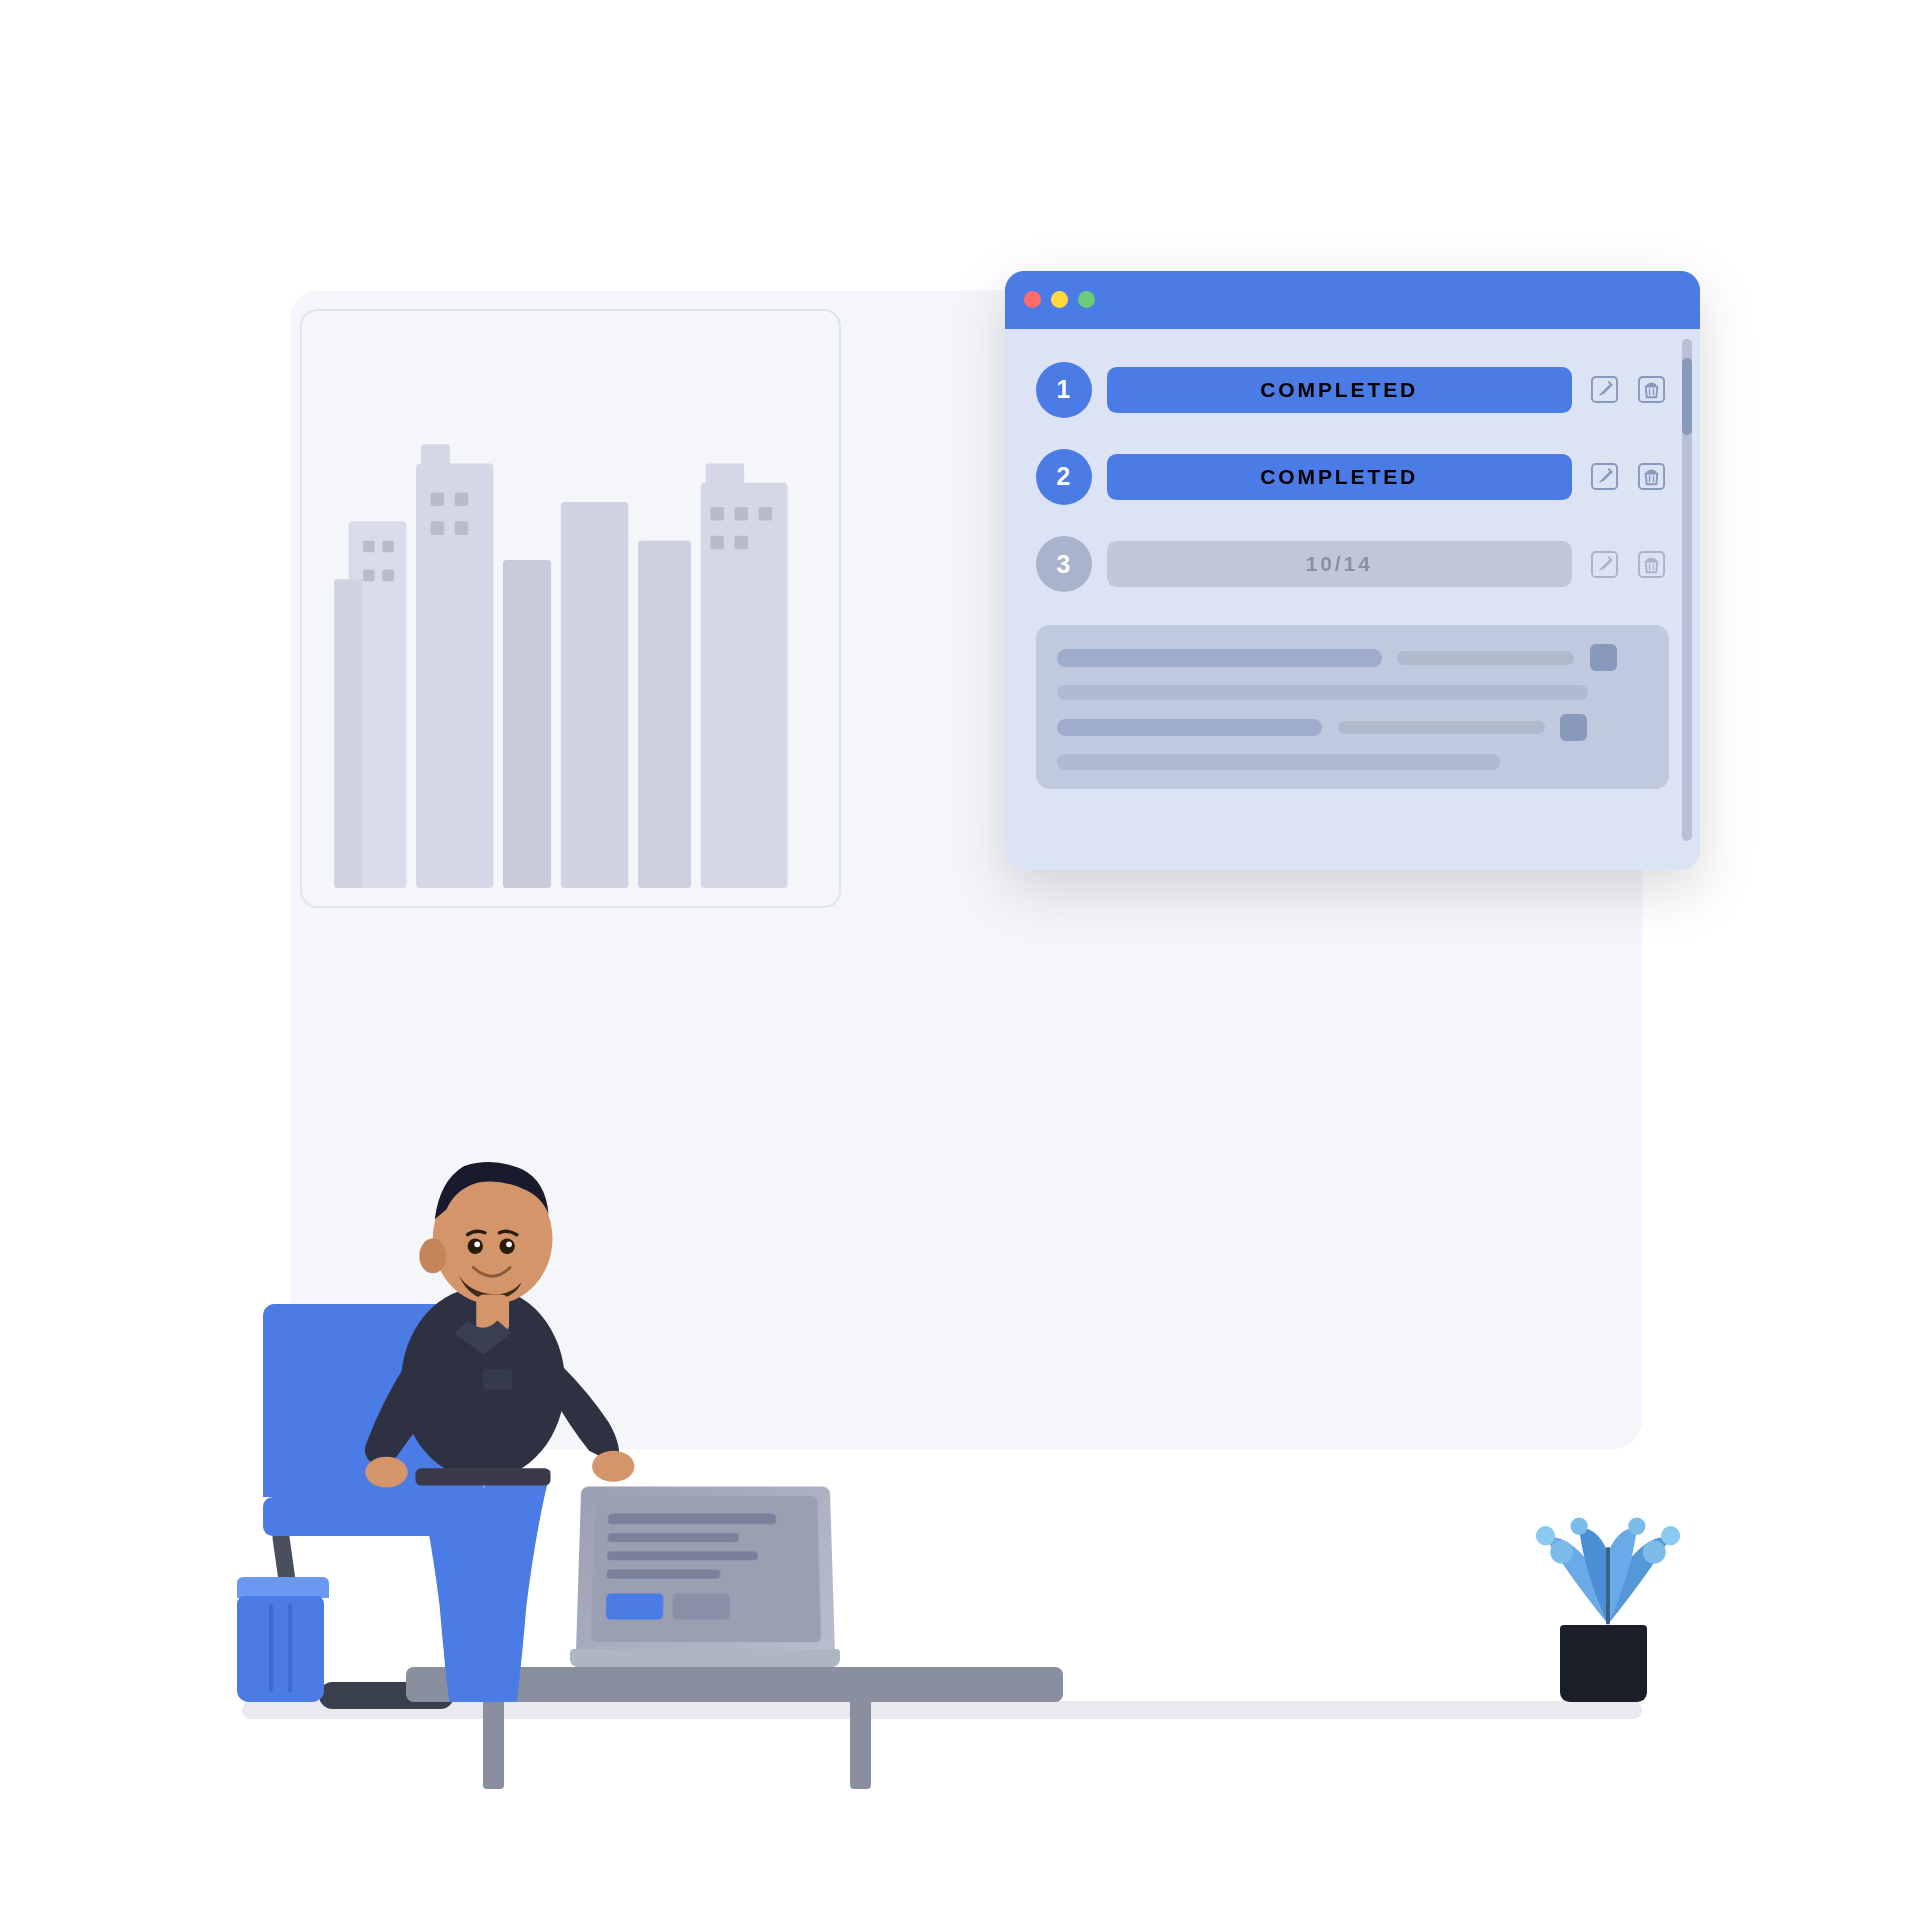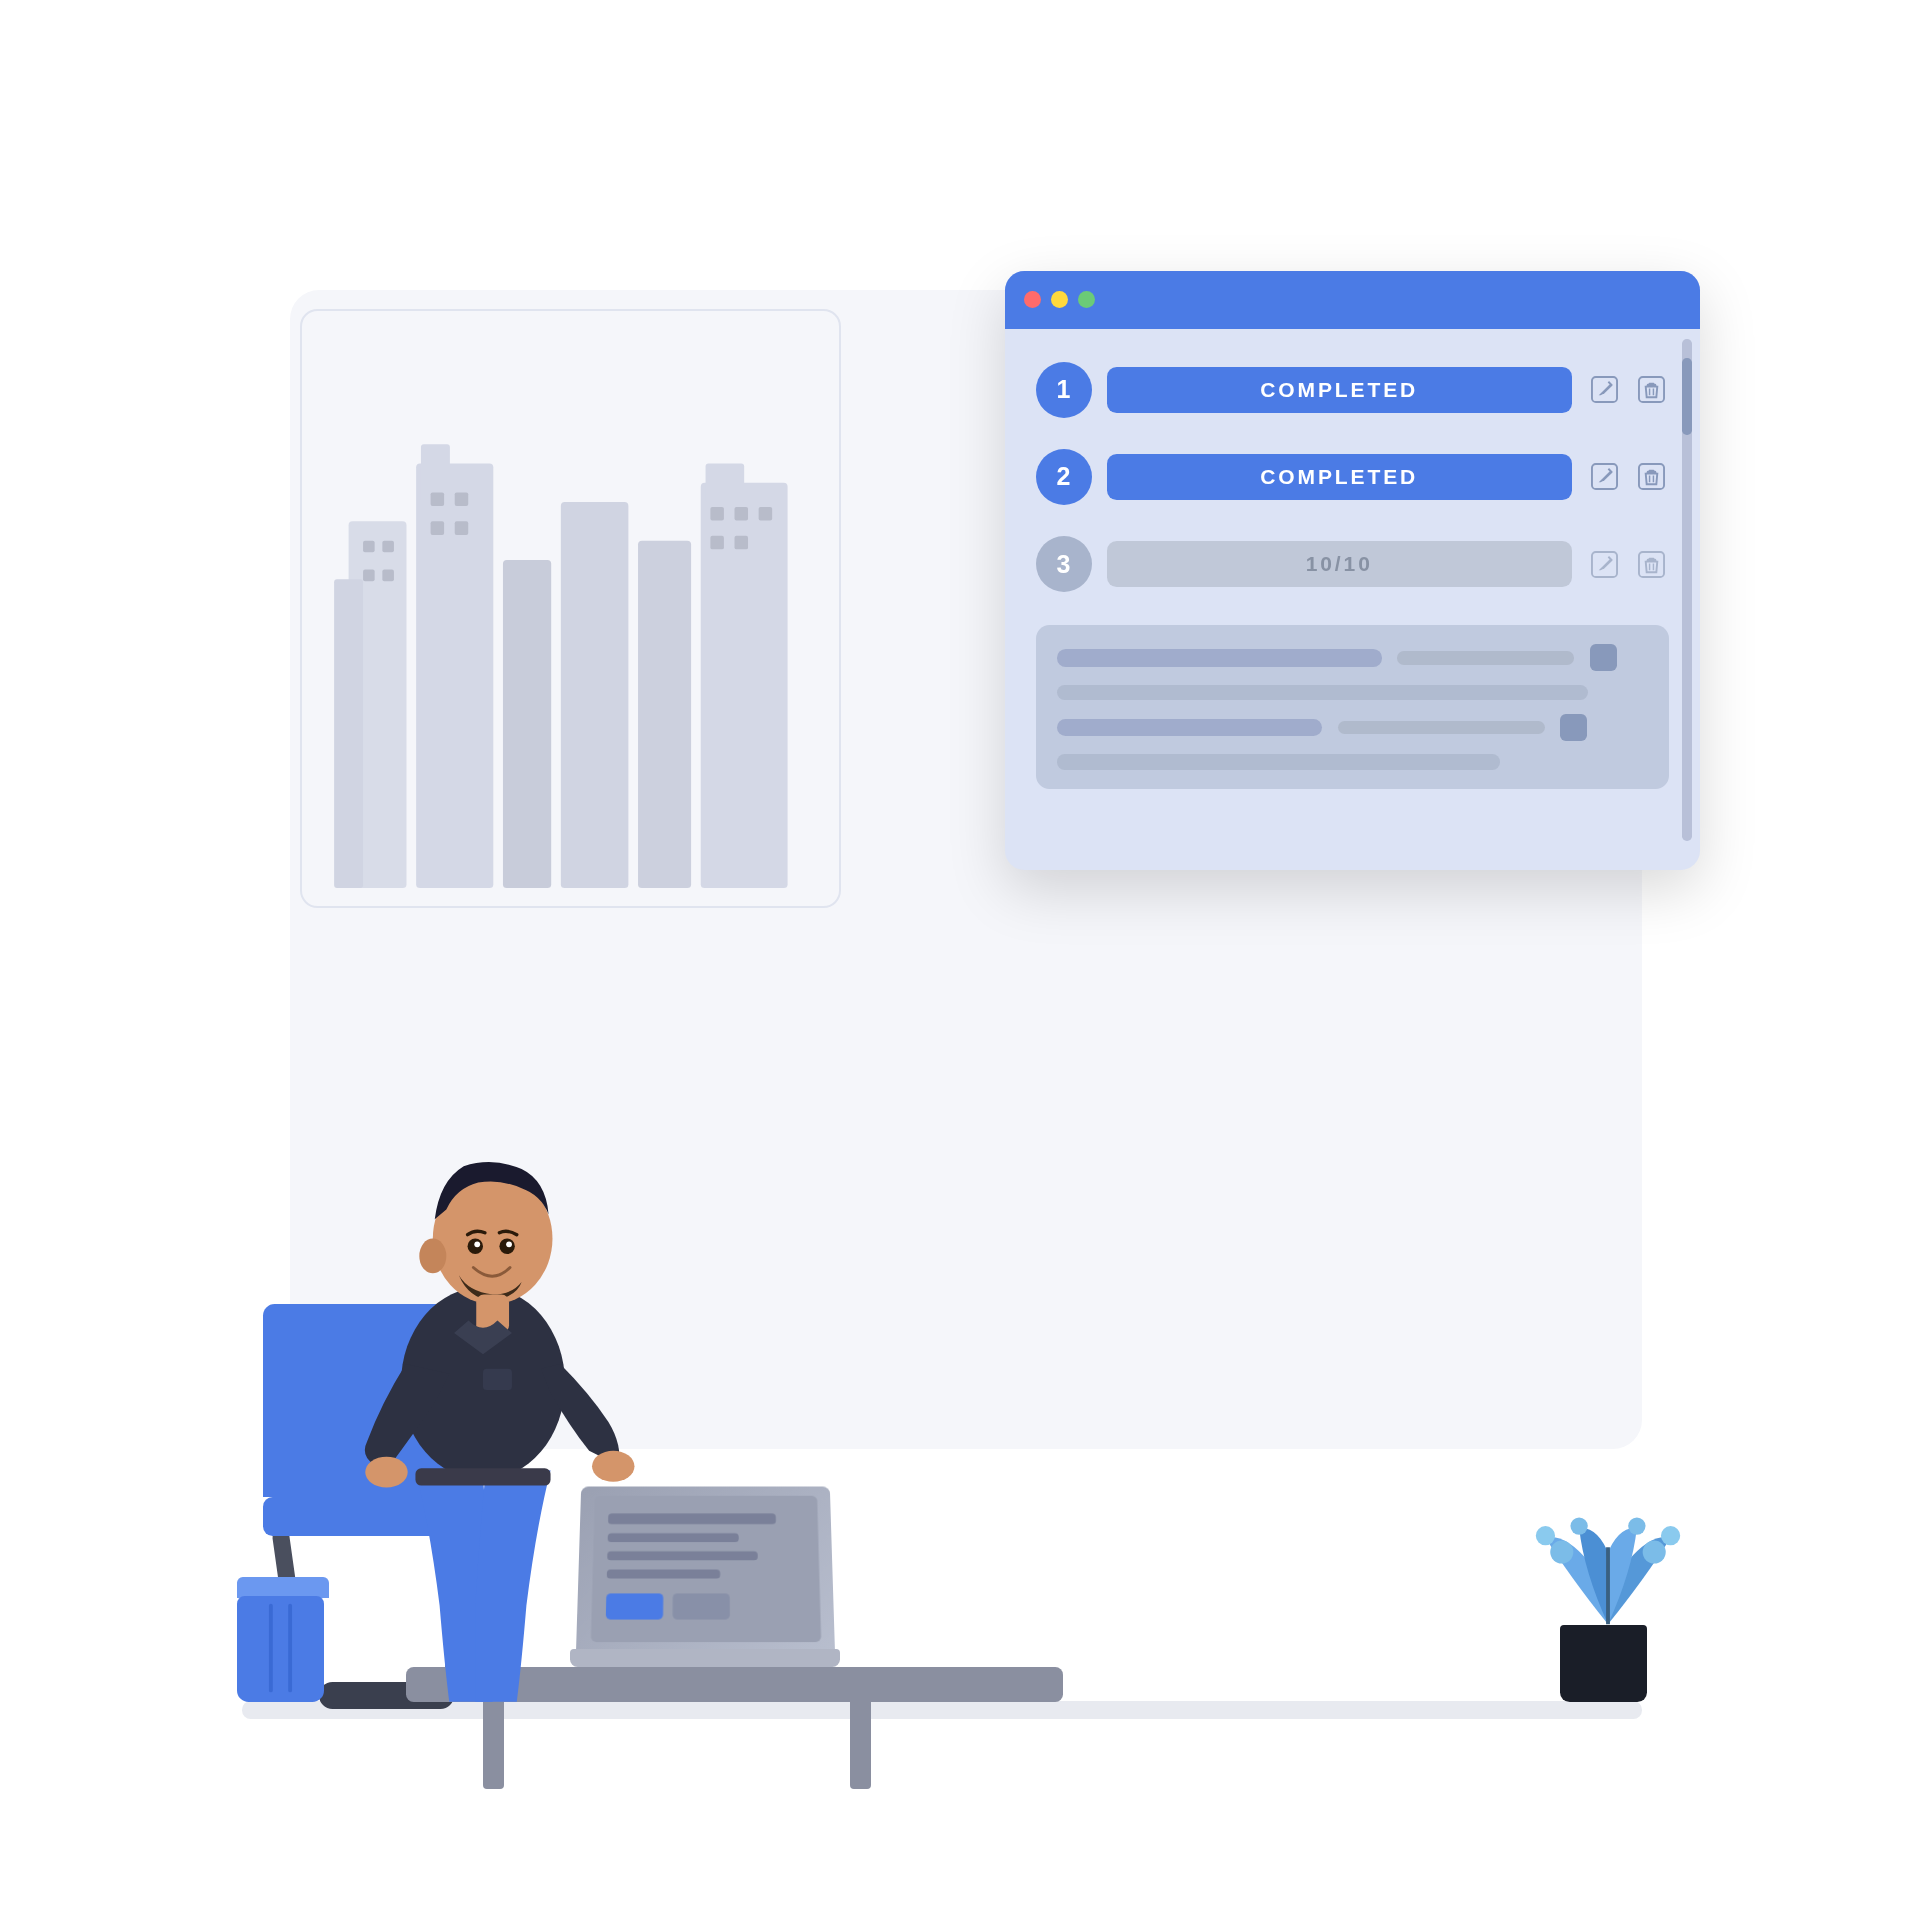--- a/index.html
+++ b/index.html
@@ -131,21 +131,21 @@
     .task-bar {
       flex: 1;
       height: 46px;
       border-radius: 9.7px;
       display: flex;
       align-items: center;
       justify-content: center;
       font-size: 21px;
       font-weight: 900;
       letter-spacing: 2.9px;
-      color: #ffffff;
+      color: #000000;
     }
 
     .task-bar.completed { background: #4b7be5; }
     .task-bar.inactive { background: #c0c8d8; color: #8892a4; }
 
     .task-actions {
       display: flex;
       gap: 11.6px;
       align-items: center;
     }
@@ -476,21 +476,21 @@
             </svg>
           </div>
         </div>
       </div>
 
       <div class="task-row">
         <div class="task-number inactive">
           <span>3</span>
         </div>
         <div class="task-bar inactive">
-          <span>10/10</span>
+          <span>10/14</span>
         </div>
         <div class="task-actions">
           <div class="action-icon">
             <svg width="27" height="27" viewBox="0 0 28 28" fill="none" xmlns="http://www.w3.org/2000/svg">
               <rect x="1" y="1" width="26" height="26" rx="4" stroke="#a8b4cc" stroke-width="2" fill="none"></rect>
               <path d="M8 20 L12 16 L20 8 L22 10 L14 18 L10 20 Z" fill="#a8b4cc"></path>
               <path d="M18 6 L22 10" stroke="#a8b4cc" stroke-width="2"></path>
             </svg>
           </div>
           <div class="action-icon">

